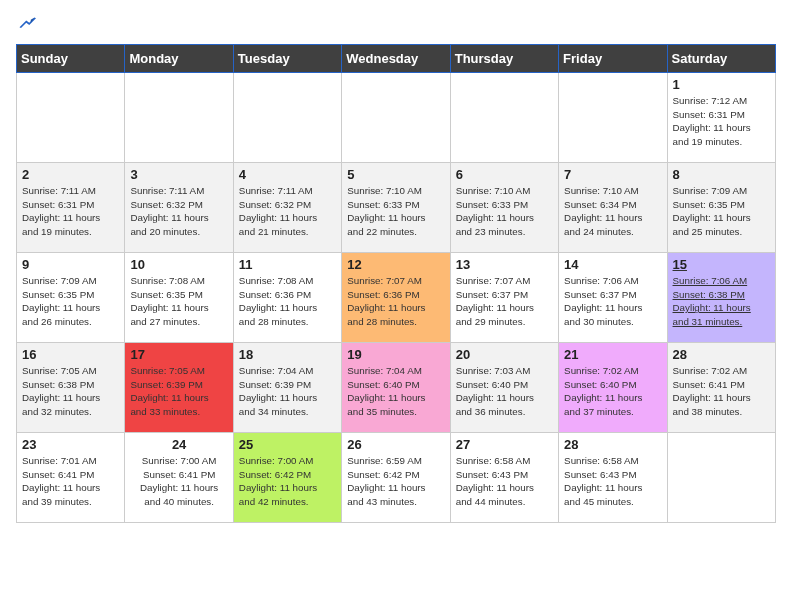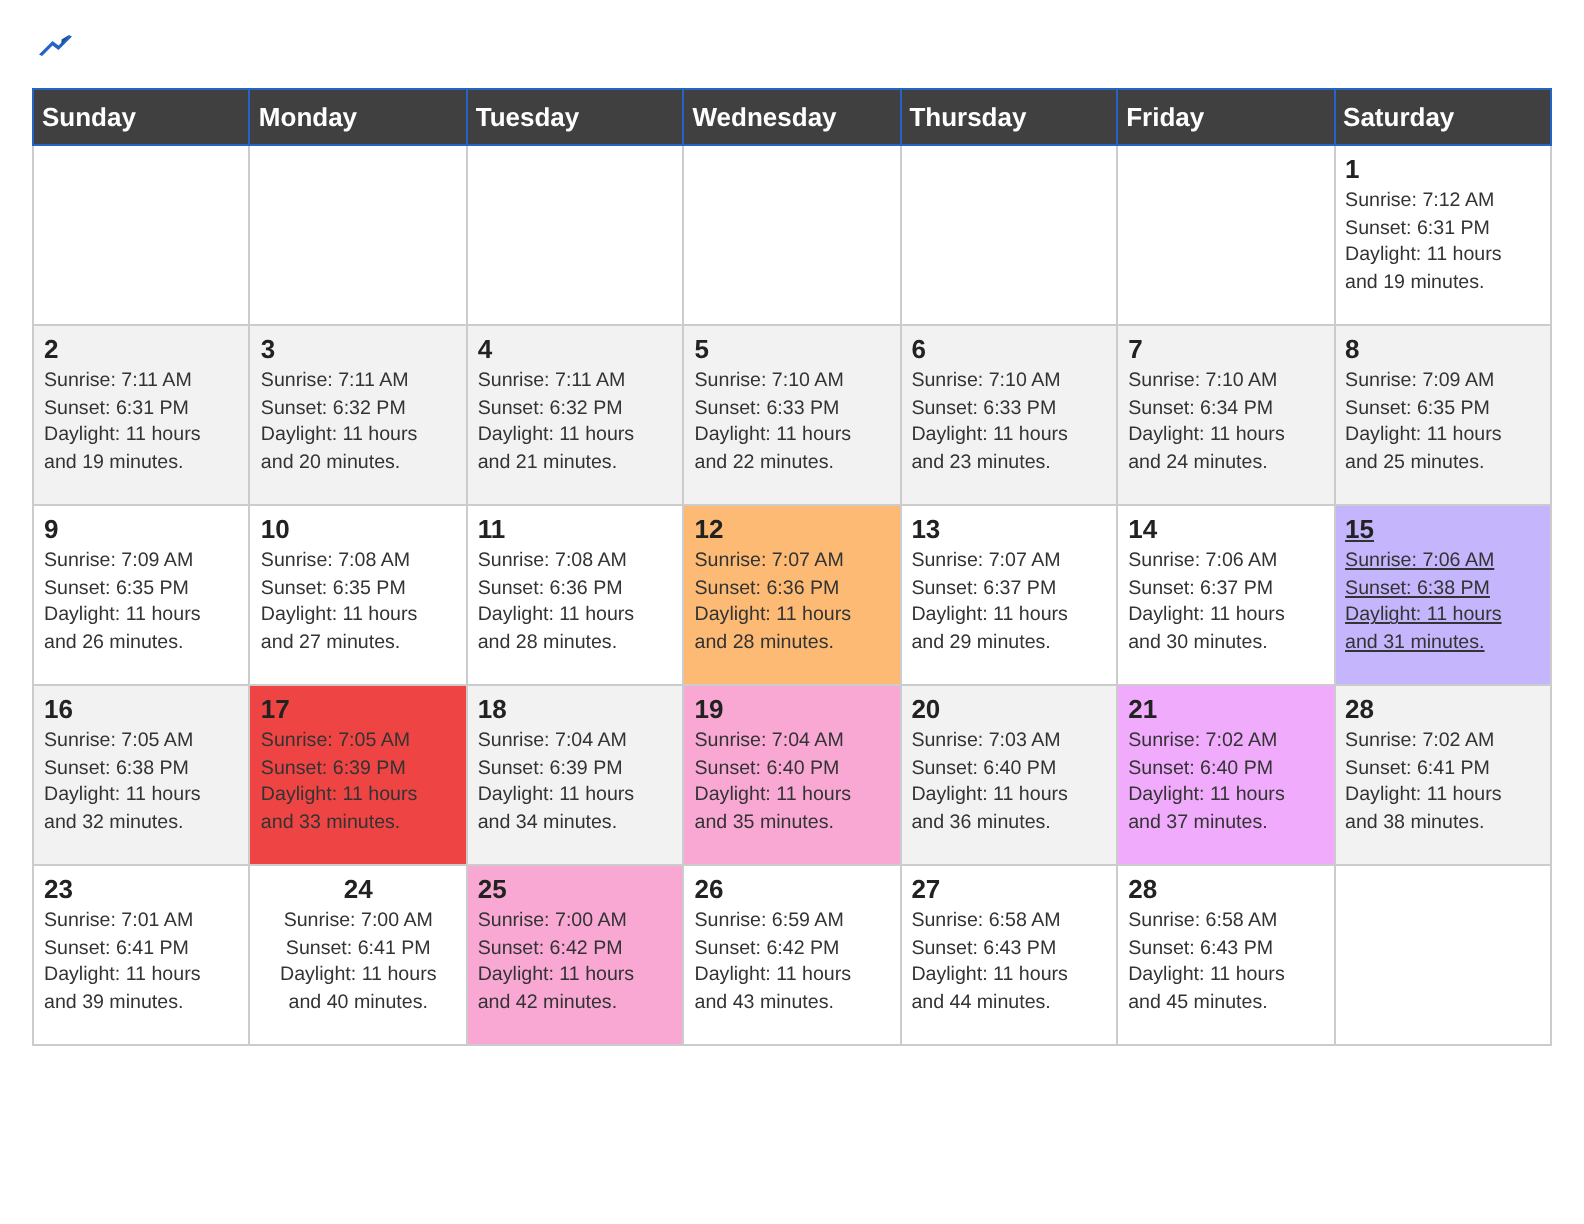--- a/index.html
+++ b/index.html
@@ -298,21 +298,21 @@
 Daylight: 11 hours
 and 39 minutes.</div>
         </td>
         <td style="background-color: rgb(255, 255, 255); text-align: center;">
           <div class="day-num">24</div>
           <div class="day-detail" style="white-space: pre-line;">Sunrise: 7:00 AM
 Sunset: 6:41 PM
 Daylight: 11 hours
 and 40 minutes.</div>
         </td>
-        <td style="background-color: #f9a8d4;">
+        <td style="background-color: #bef264;">
           <div class="day-num">25</div>
           <div class="day-detail" style="white-space: pre-line;">Sunrise: 7:00 AM
 Sunset: 6:42 PM
 Daylight: 11 hours
 and 42 minutes.</div>
         </td>
         <td style="background-color: rgb(255, 255, 255);">
           <div class="day-num">26</div>
           <div class="day-detail" style="white-space: pre-line;">Sunrise: 6:59 AM
 Sunset: 6:42 PM

